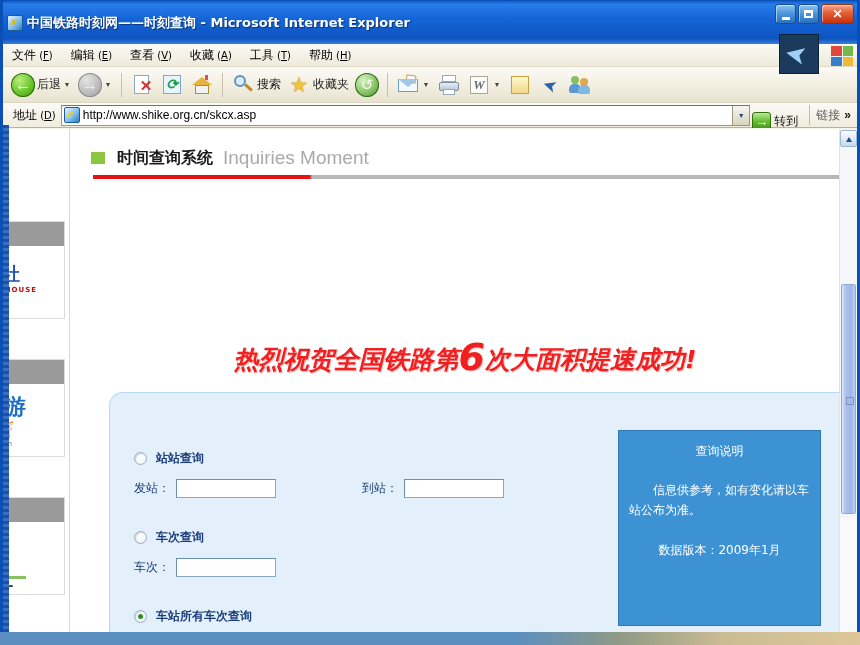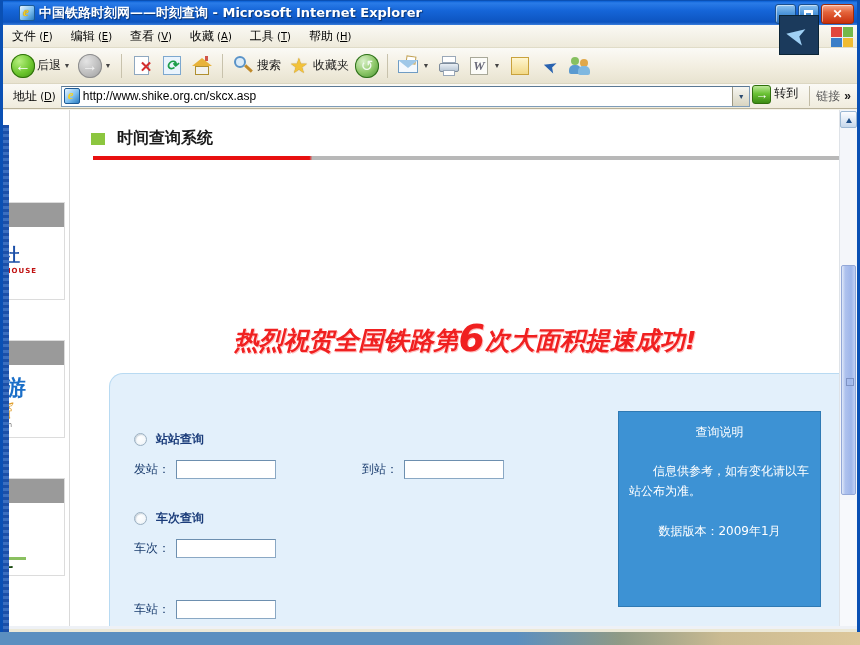--- a/index.html
+++ b/index.html
@@ -13,24 +13,24 @@
   #ie-window {
     position: absolute; left: 0; top: 0; width: 860px; height: 632px;
     background: #ece9d8;
     border-left: 3px solid #0a50b4;
     border-right: 3px solid #0a50b4;
     border-top: 1px solid #0a50b4;
   }
 
   
   #titlebar {
-    height: 24px; position: relative;
+    height: 43px; position: relative;
     background: linear-gradient(180deg,#0a5fd4 0%,#2a7ce8 8%,#1565d8 40%,#0d54c0 88%,#3a7edc 100%);
     display: flex; align-items: center;
-    padding-left: 16px;
+    padding-left: 4px;
   }
   #app-icon {
     width: 16px; height: 16px; flex: 0 0 16px; margin-right: 4px;
     background: linear-gradient(135deg,#e8f4ff 0%,#7fc0f0 55%,#2b7cc0 100%);
     border: 1px solid #1d5a96; border-radius: 2px;
     position: relative;
   }
   #app-icon:after {
     content: "e"; position: absolute; left: 3px; top: -2px;
     font: italic bold 13px "Liberation Serif", serif; color: #f5d020;
@@ -184,21 +184,21 @@
     background: linear-gradient(135deg,#e8f4ff 0%,#7fc0f0 55%,#2b7cc0 100%); border:1px solid #1d5a96; border-radius:2px; }
   #addr-favicon:after { content:"e"; position:absolute; left:3px; top:-2px;
     font: italic bold 13px "Liberation Serif", serif; color:#f5d020; }
   #addr-url {
     flex: 1 1 auto; font-family: Liberation Sans, sans-serif; font-size: 12px; color: #000;
     white-space: nowrap; overflow: hidden;
   }
   #addr-drop { width:17px; height:19px; flex:0 0 17px; background:linear-gradient(180deg,#f6f6f2,#d8d4c0);
     border-left:1px solid #9d9884; display:flex; align-items:center; justify-content:center; }
   #addr-drop:after { content:"\25BC"; font-size:7px; color:#2b4a6f; }
-  #go-btn { display:flex; height:22px; padding:0 5px 0 2px; cursor:default; }
+  #go-btn { display:flex; align-items:center; height:22px; padding:12px 5px 0 2px; cursor:default; }
   #go-arrow { width:19px; height:19px; background:linear-gradient(180deg,#bde89a 0%,#6bc235 45%,#3c8c14 100%);
     border:1px solid #2f6f0c; border-radius:3px; position:relative; margin-right:3px; }
   #go-arrow:after { content:"\2192"; position:absolute; inset:0; display:flex; align-items:center; justify-content:center;
     color:#fff; font-size:13px; font-weight:bold; line-height:1; }
   #go-label, #links-label { font-family:"DejaVu Sans",sans-serif; font-size:12px; color:#111; white-space:nowrap; }
   #links-sep { width:1px; height:20px; background:#c2bca6; margin:0 6px; }
   #links-label { color:#5a5a5a; }
   #links-chev { font-size:12px; color:#1a1a1a; font-weight:bold; padding:0 4px; }
 
   
@@ -507,20 +507,21 @@
             <span class="t1">广</span>
           </div>
         </div>
       </div>
 
       <div id="col-sep"></div>
 
       <div id="page-head">
         <span id="head-bullet"></span>
         <span id="head-cn">时间查询系统</span>
+        <span id="head-en">Inquiries Moment</span>
       </div>
       <div id="head-rule"></div>
 
       <div id="banner">
         <div id="banner-text">
           <span>热烈祝贺全国铁路第</span><span class="big">6</span><span>次大面积提速成功!</span>
         </div>
       </div>
 
       <div id="query-panel">
@@ -544,20 +545,24 @@
             <span class="radio"></span>
             <span class="q-label">车次查询</span>
           </div>
           <div class="q-row">
             <span class="f-label">车次：</span>
             <input class="f-input" type="text" value="" style="">
           </div>
         </div>
 
         <div class="q-group" id="g3">
+          <div class="q-head">
+            <span class="radio on"></span>
+            <span class="q-label">车站所有车次查询</span>
+          </div>
           <div class="q-row">
             <span class="f-label">车站：</span>
             <input class="f-input" type="text" value="" style="">
           </div>
         </div>
 
         <div id="info-panel">
           <div id="info-title">查询说明</div>
           <div id="info-body">信息供参考，如有变化请以车站公布为准。</div>
           <div id="info-version">数据版本：2009年1月</div>

